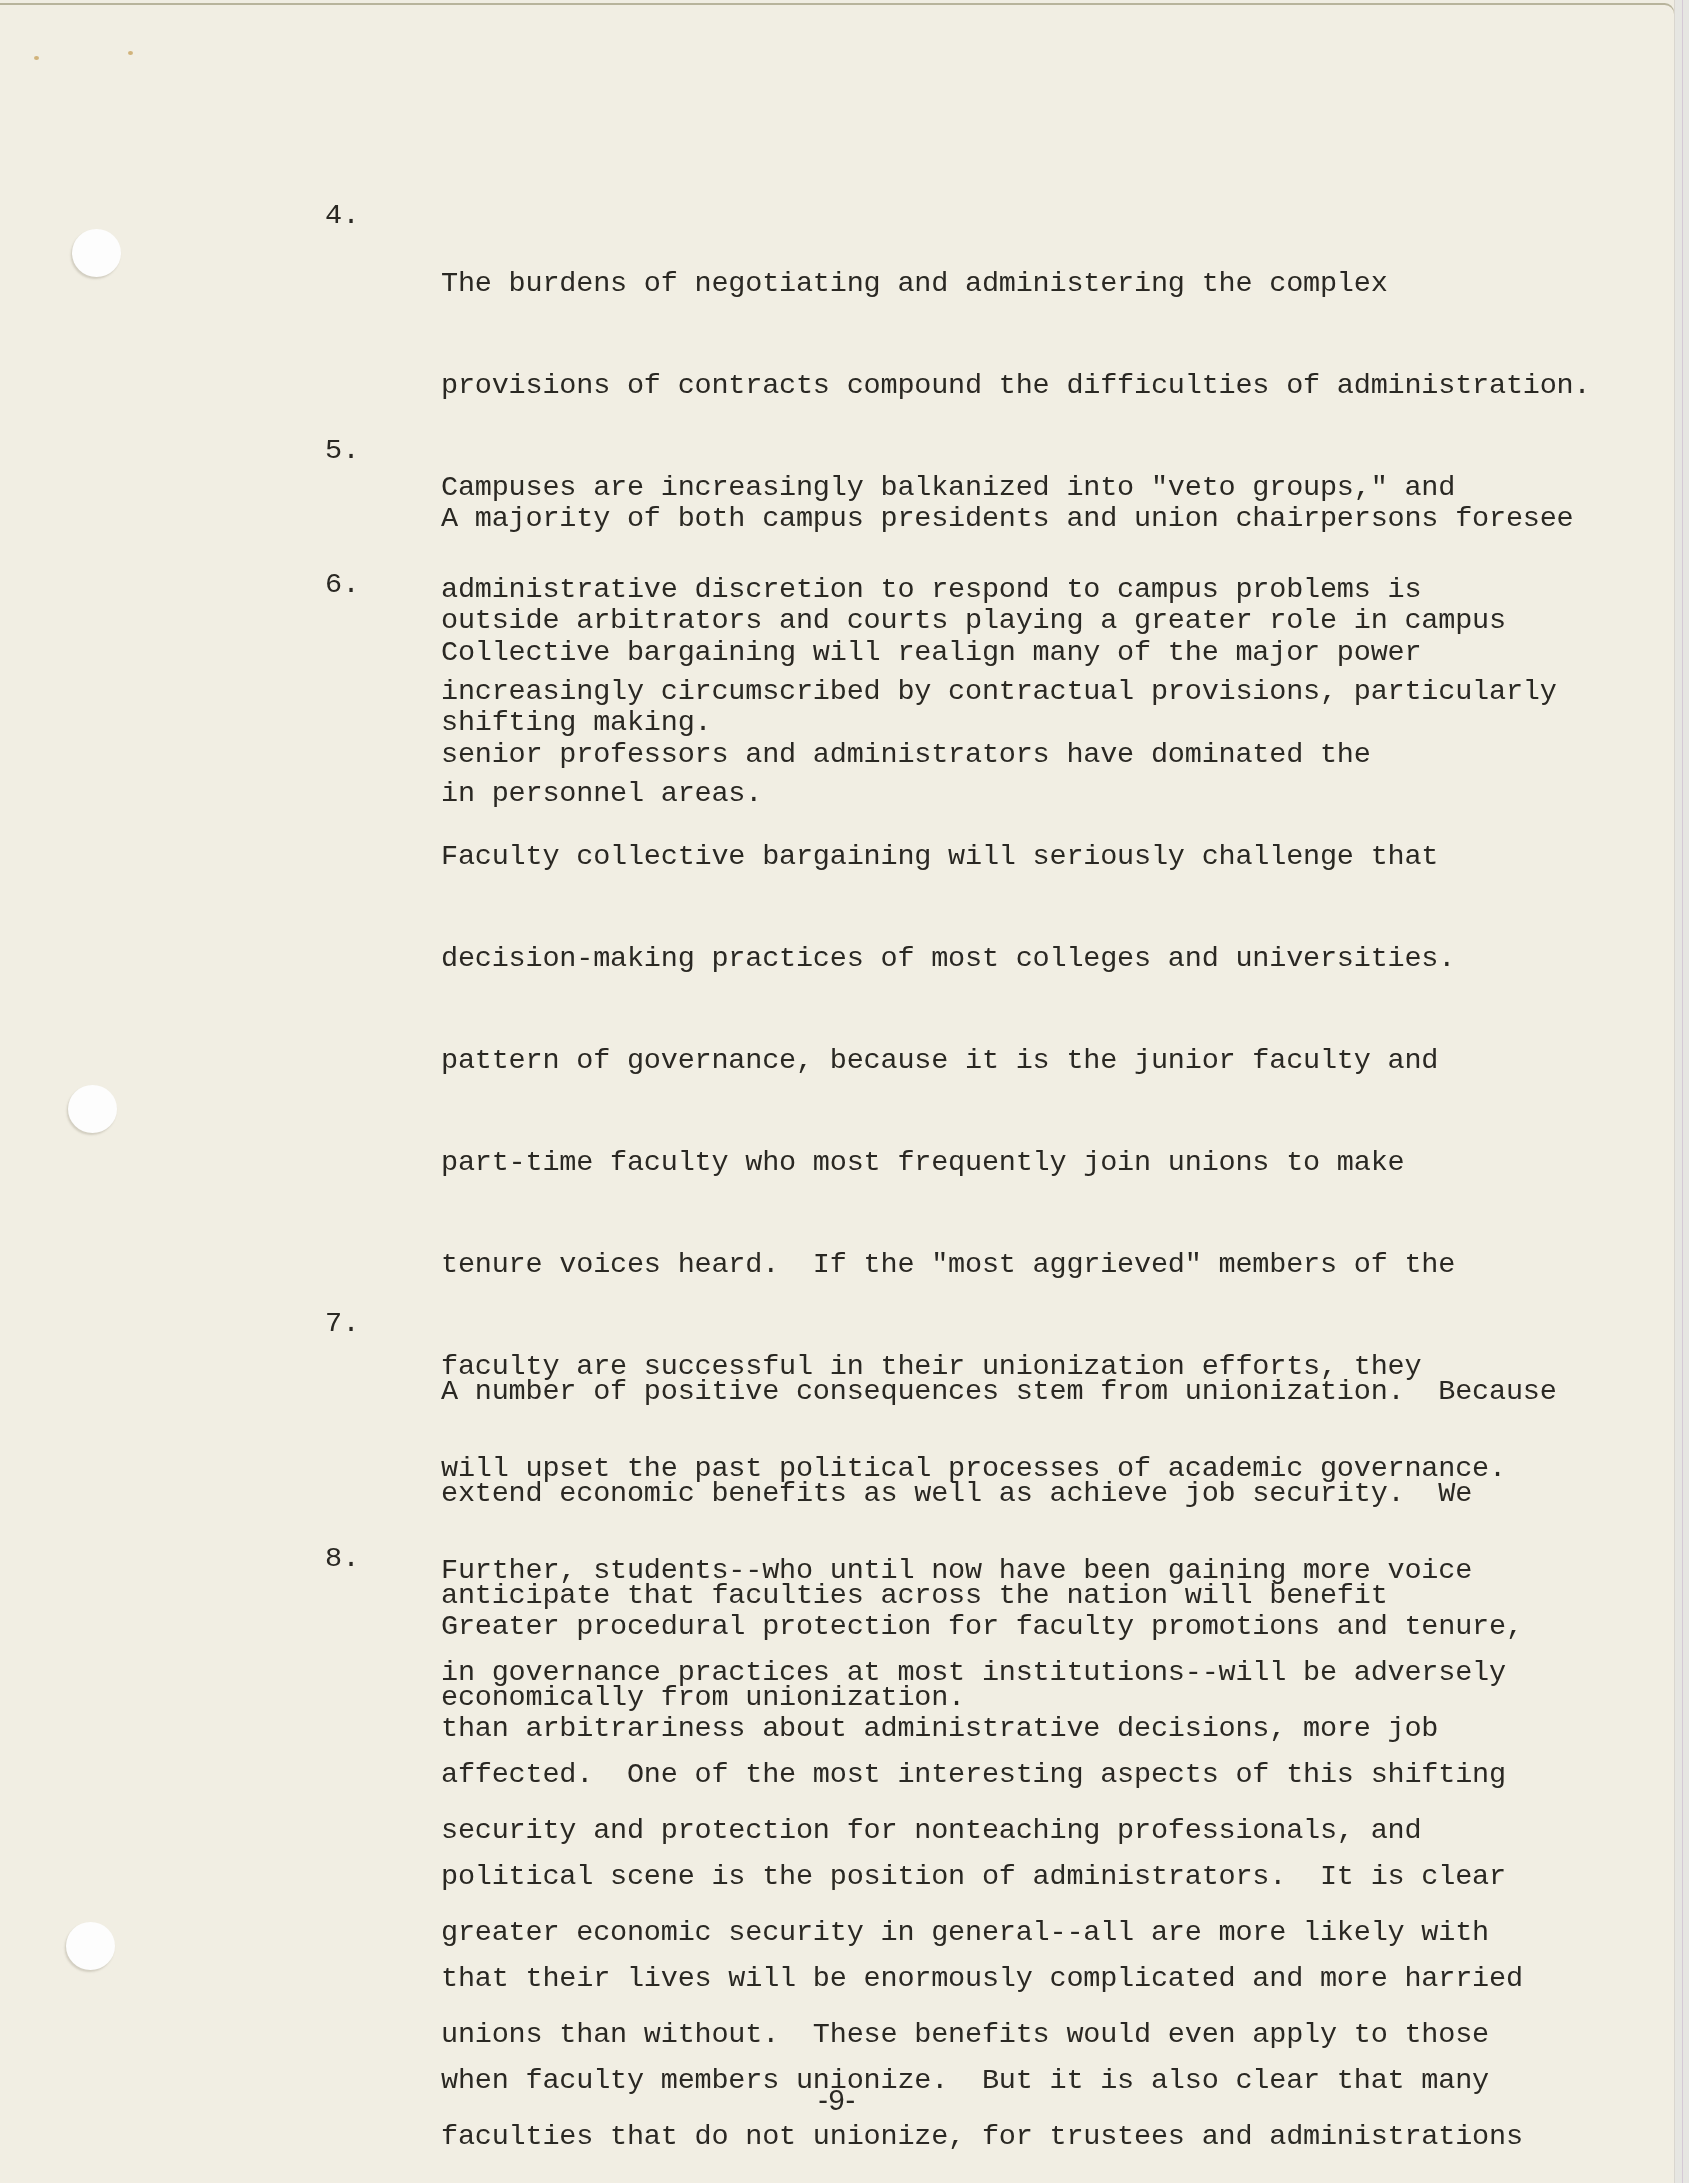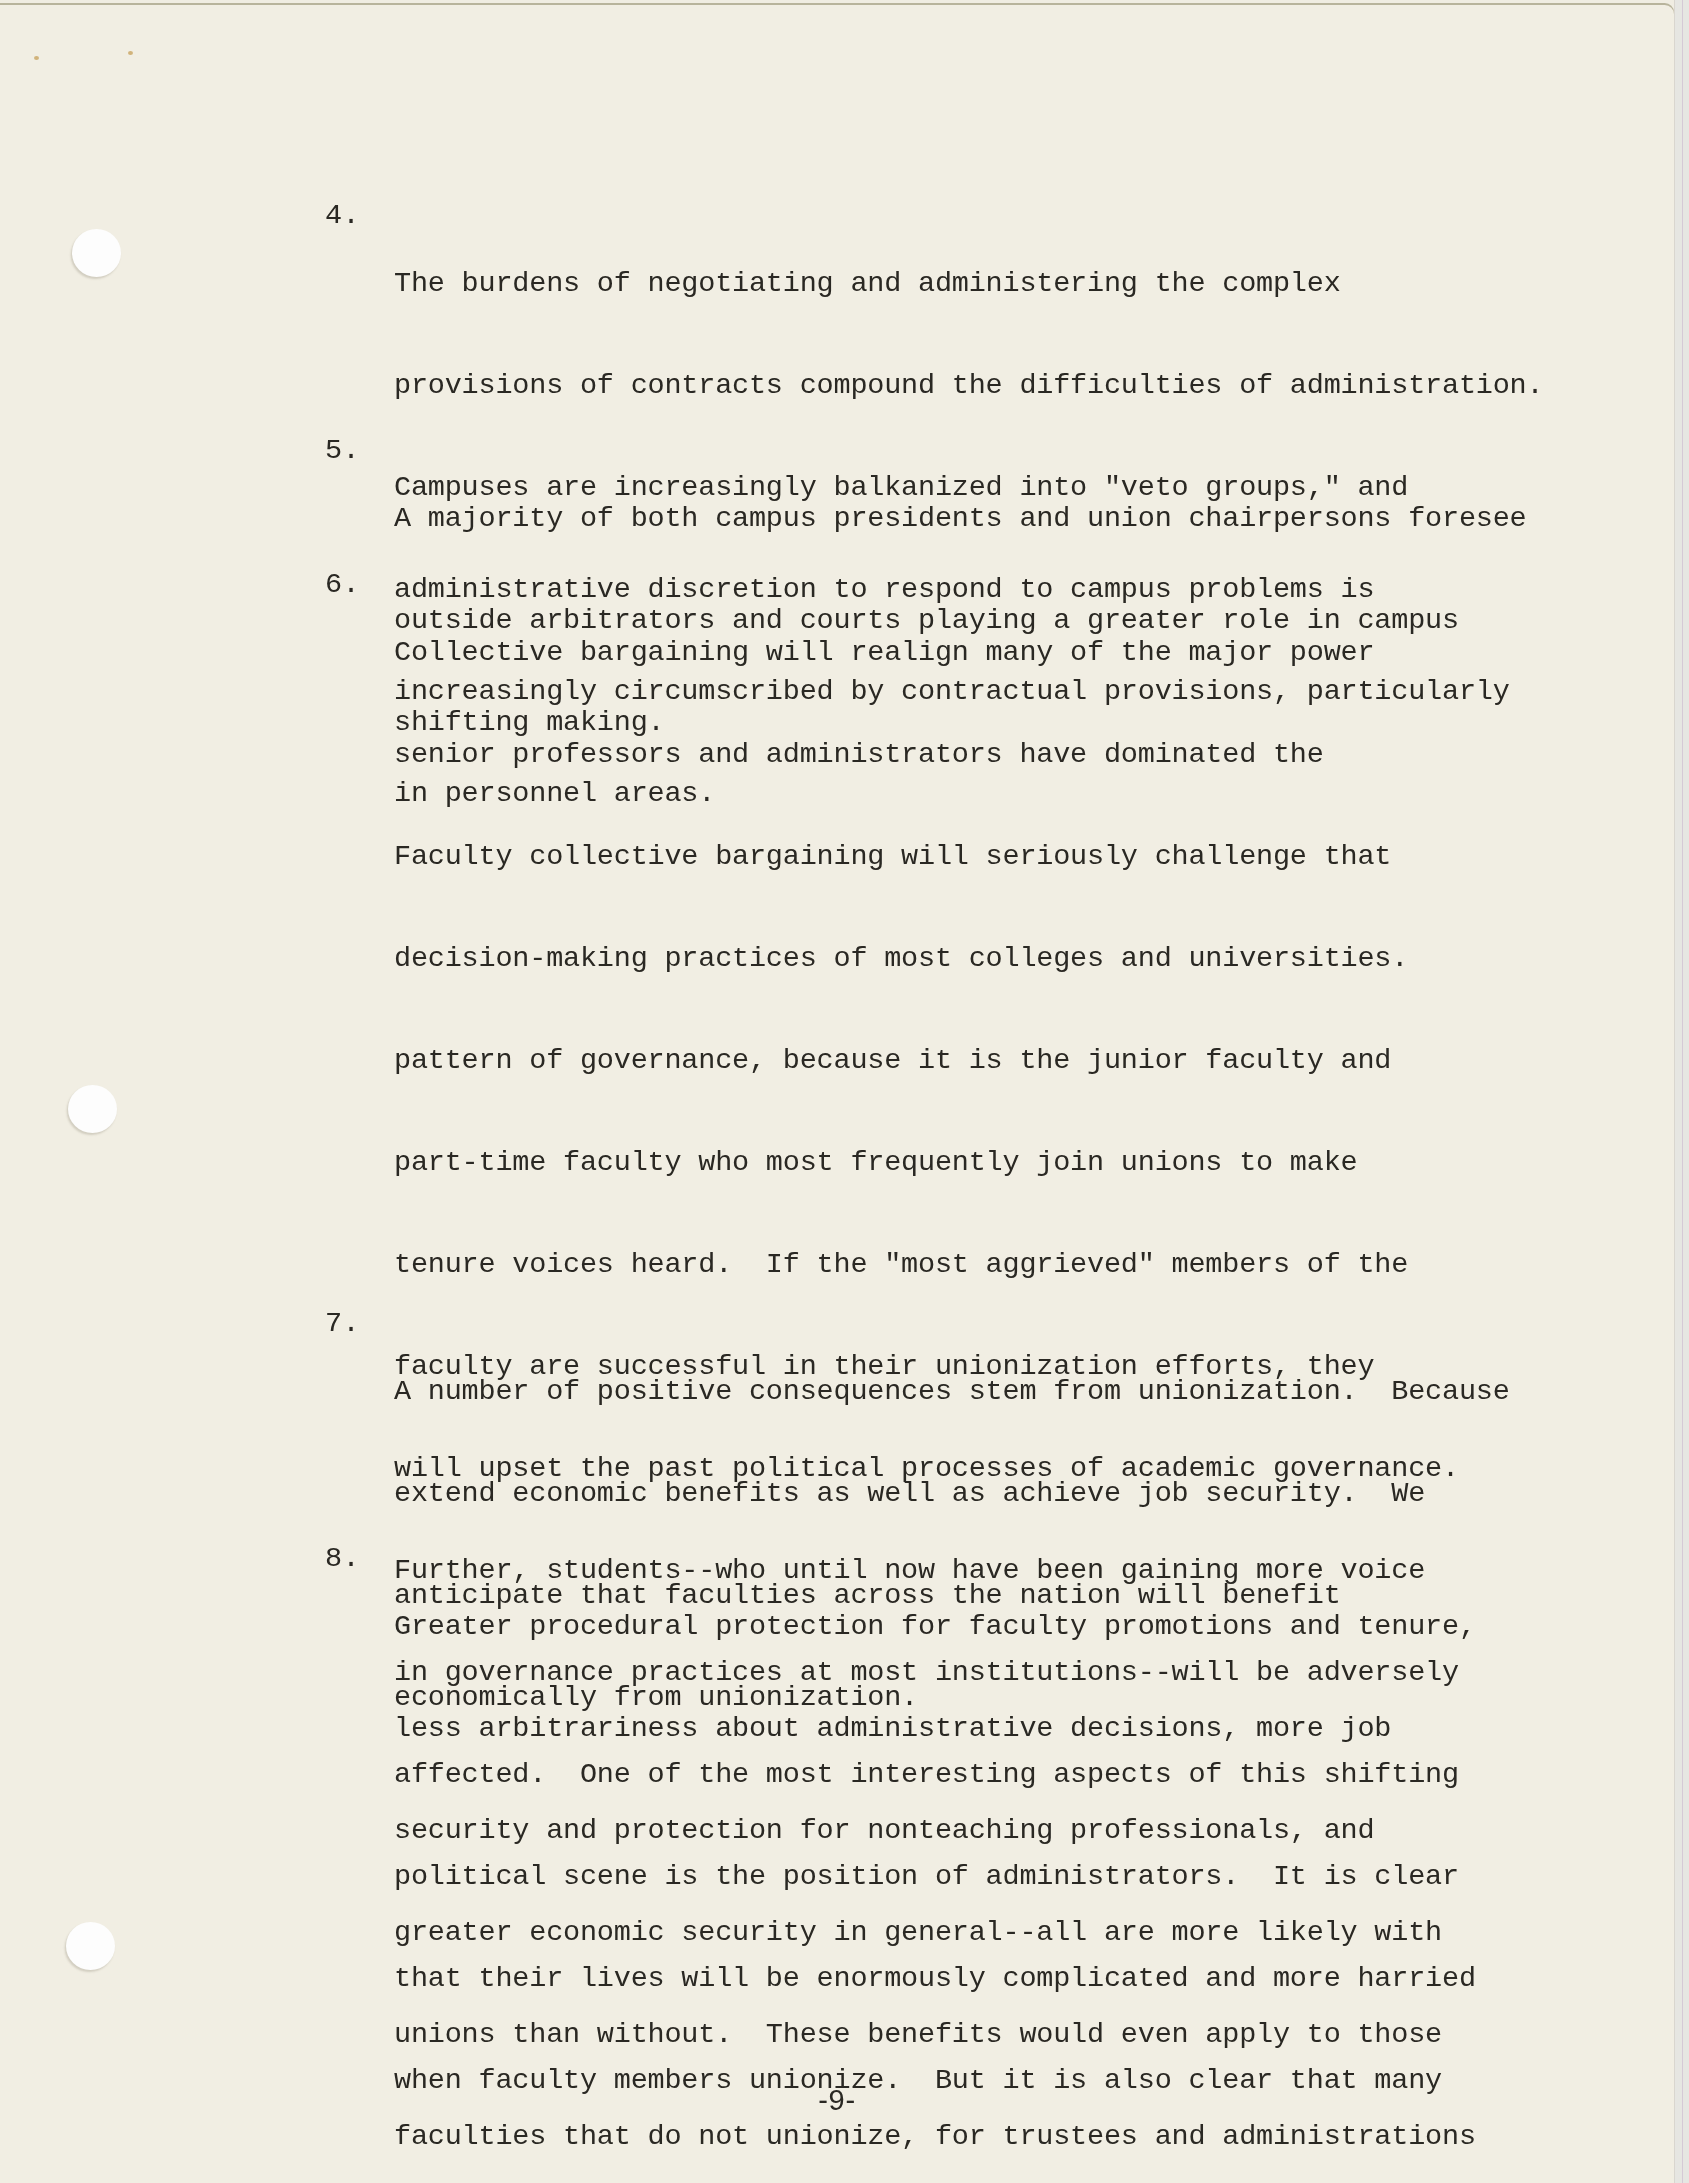--- a/index.html
+++ b/index.html
@@ -33,21 +33,21 @@
     position: absolute; left: 325px;
     font-family: "Liberation Mono", "DejaVu Sans Mono", monospace;
     font-size: 28.5px; color: #2a2823; letter-spacing: 0.3px;
   }
   .item-body {
     position: absolute; left: 394px; width: 1259px;
     font-family: "Liberation Mono", "DejaVu Sans Mono", monospace;
     font-size: 28.5px; line-height: 34px; color: #2a2823;
     white-space: pre; letter-spacing: -0.2px;
   }
-  .line { display: block; height: 34px; }
+  .line { display: block; height: 34px; margin-left: 47px; }
   .page-number {
     position: absolute; left: 0; width: 1674px; top: 2081px; text-align: center;
     font-family: "Liberation Sans", "DejaVu Sans", sans-serif;
     font-size: 29px; color: #2a2823; letter-spacing: 0.7px;
   }
 </style>
 </head>
 <body>
 
 <div class="page">
@@ -112,21 +112,21 @@
       <span class="line">extend economic benefits as well as achieve job security.  We</span>
       <span class="line">anticipate that faculties across the nation will benefit</span>
       <span class="line">economically from unionization.</span>
     </div>
   </div>
 
   <div class="item" style="top:1539px;">
     <span class="item-number">8.</span>
     <div class="item-body">
       <span class="line">Greater procedural protection for faculty promotions and tenure,</span>
-      <span class="line">less arbitrariness about administrative decisions, more job</span>
+      <span class="line">than arbitrariness about administrative decisions, more job</span>
       <span class="line">security and protection for nonteaching professionals, and</span>
       <span class="line">greater economic security in general--all are more likely with</span>
       <span class="line">unions than without.  These benefits would even apply to those</span>
       <span class="line">faculties that do not unionize, for trustees and administrations</span>
       
       
     </div>
   </div>
 
   <div class="page-number">-9-</div>

